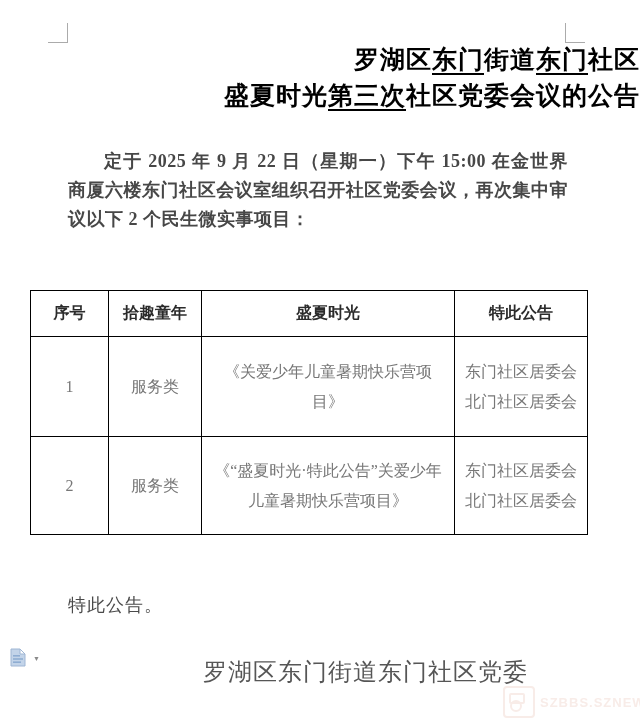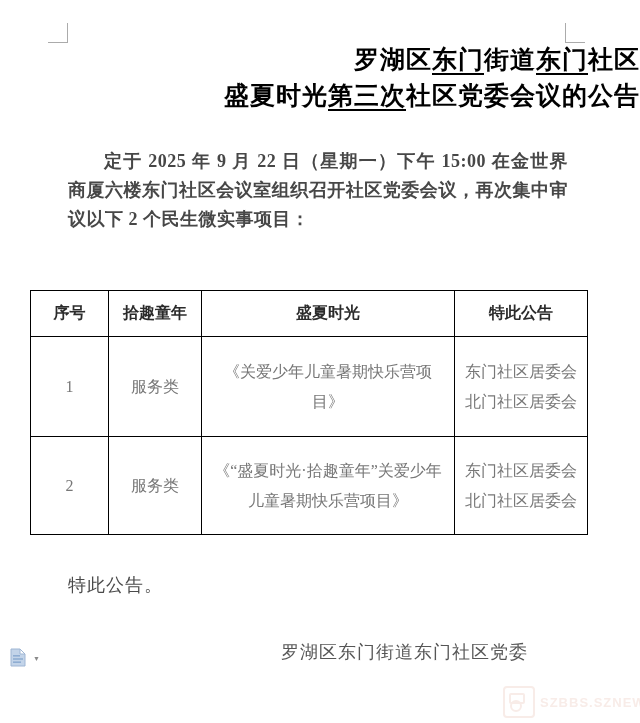--- a/index.html
+++ b/index.html
@@ -77,30 +77,30 @@
     font-size: 16px;
   }
   table.projects tbody tr.r1 { height: 100px; }
   table.projects tbody tr.r2 { height: 98px; }
   table.projects td {
     color: #777777;
     line-height: 30px;
   }
   td.name-cell { padding: 0 10px; }
   .closing {
-    margin: 38px 0 0 68px;
+    margin: 58px 0 0 68px;
     font-size: 18px;
     color: #4a4a4a;
     letter-spacing: 1px;
   }
   .sign-block {
     margin-top: 39px;
     padding-right: 112px;
     text-align: right;
-    font-size: 18px;
+    font-size: 24px;
     line-height: 33px;
     color: #565656;
     letter-spacing: 1px;
   }
   
   .doc-float {
     position: absolute;
     left: 10px;
     top: 648px;
     display: flex;
@@ -188,21 +188,21 @@
         <td>服务类</td>
         <td class="name-cell">《关爱少年儿童暑期快乐营项目》</td>
         <td>
           <div>东门社区居委会</div>
           <div>北门社区居委会</div>
         </td>
       </tr>
       <tr class="r2">
         <td>2</td>
         <td>服务类</td>
-        <td class="name-cell">《“盛夏时光·拾趣童年”关爱少年儿童暑期快乐营项目》</td>
+        <td class="name-cell">《“盛夏时光·特此公告”关爱少年儿童暑期快乐营项目》</td>
         <td>
           <div>东门社区居委会</div>
           <div>北门社区居委会</div>
         </td>
       </tr>
     </tbody>
   </table>
 
   <p class="closing">特此公告。</p>
 

